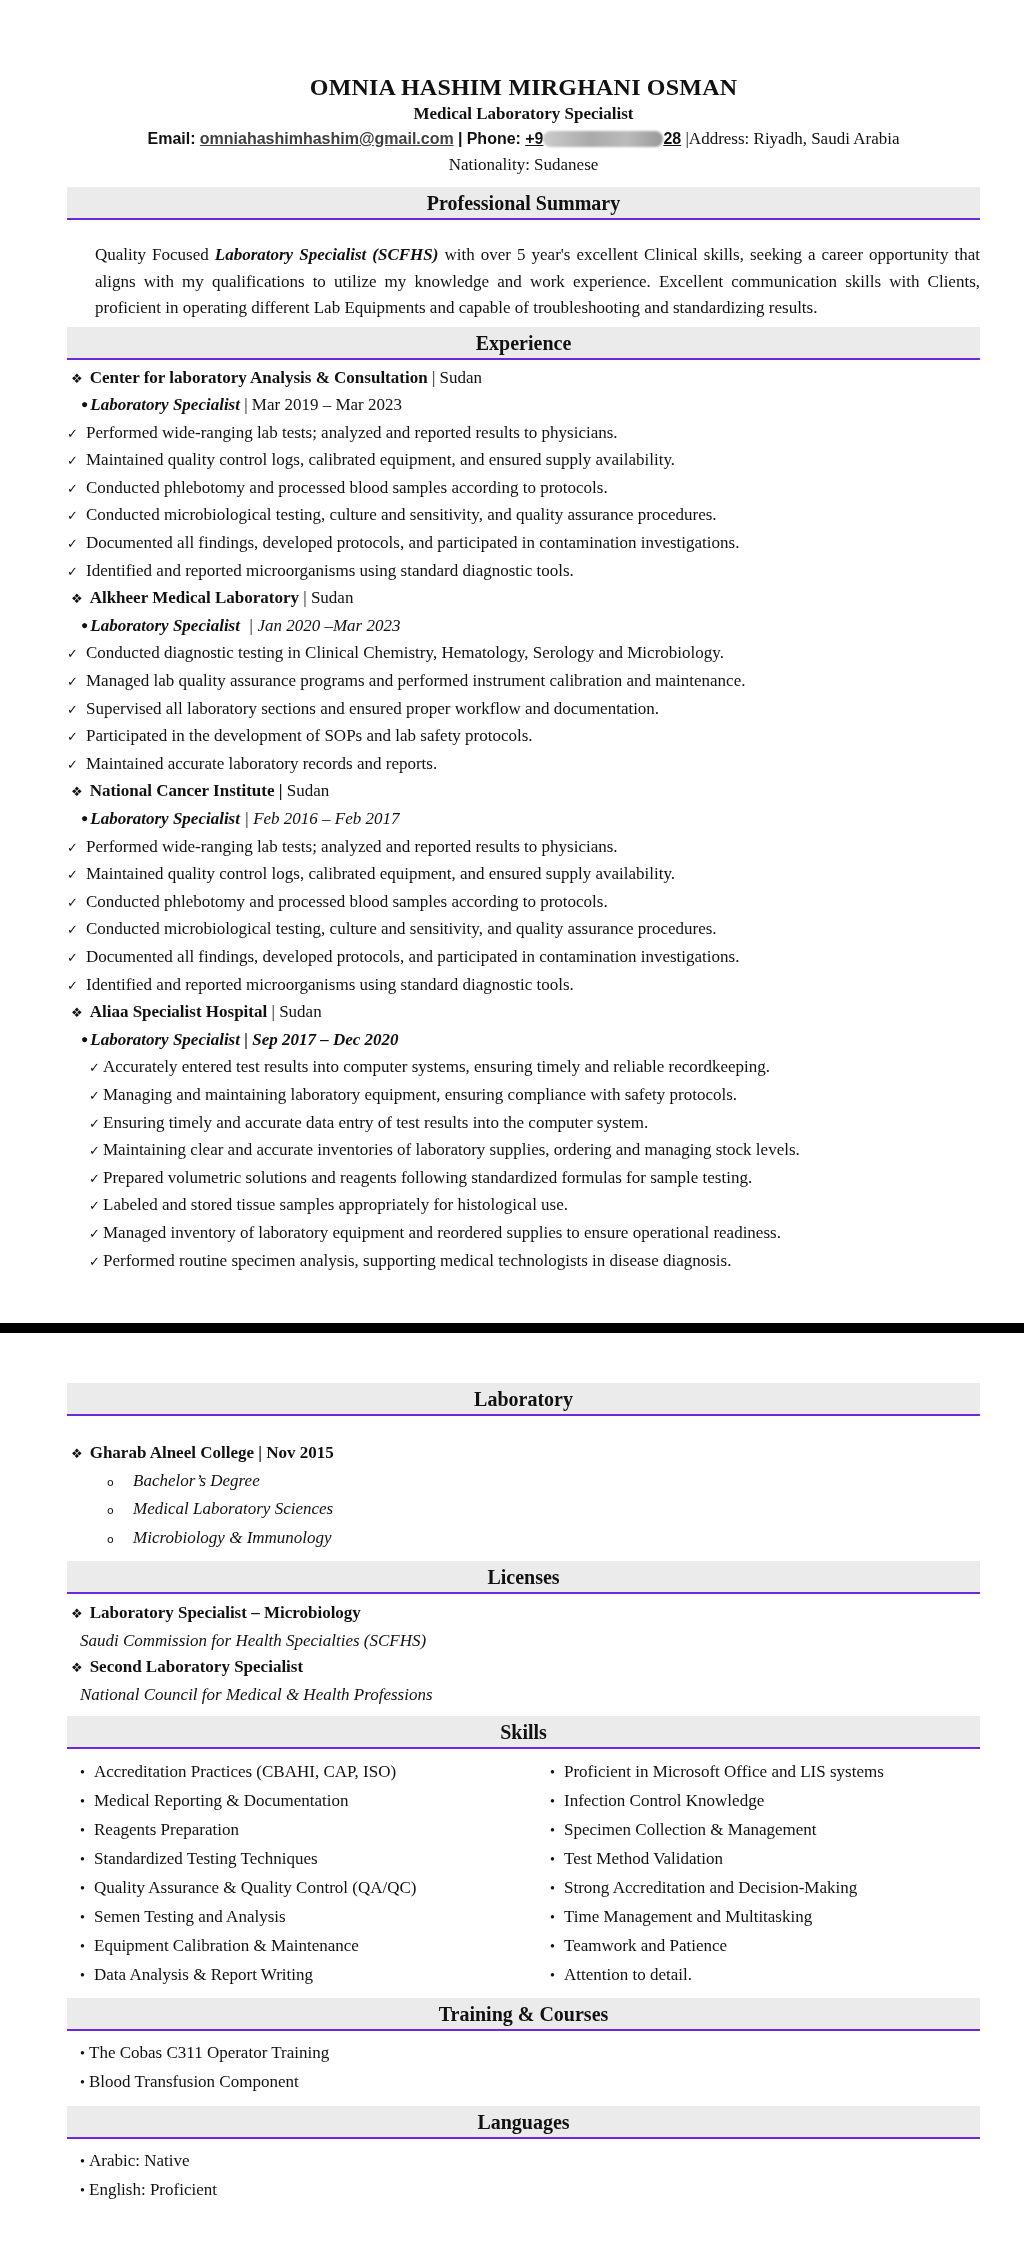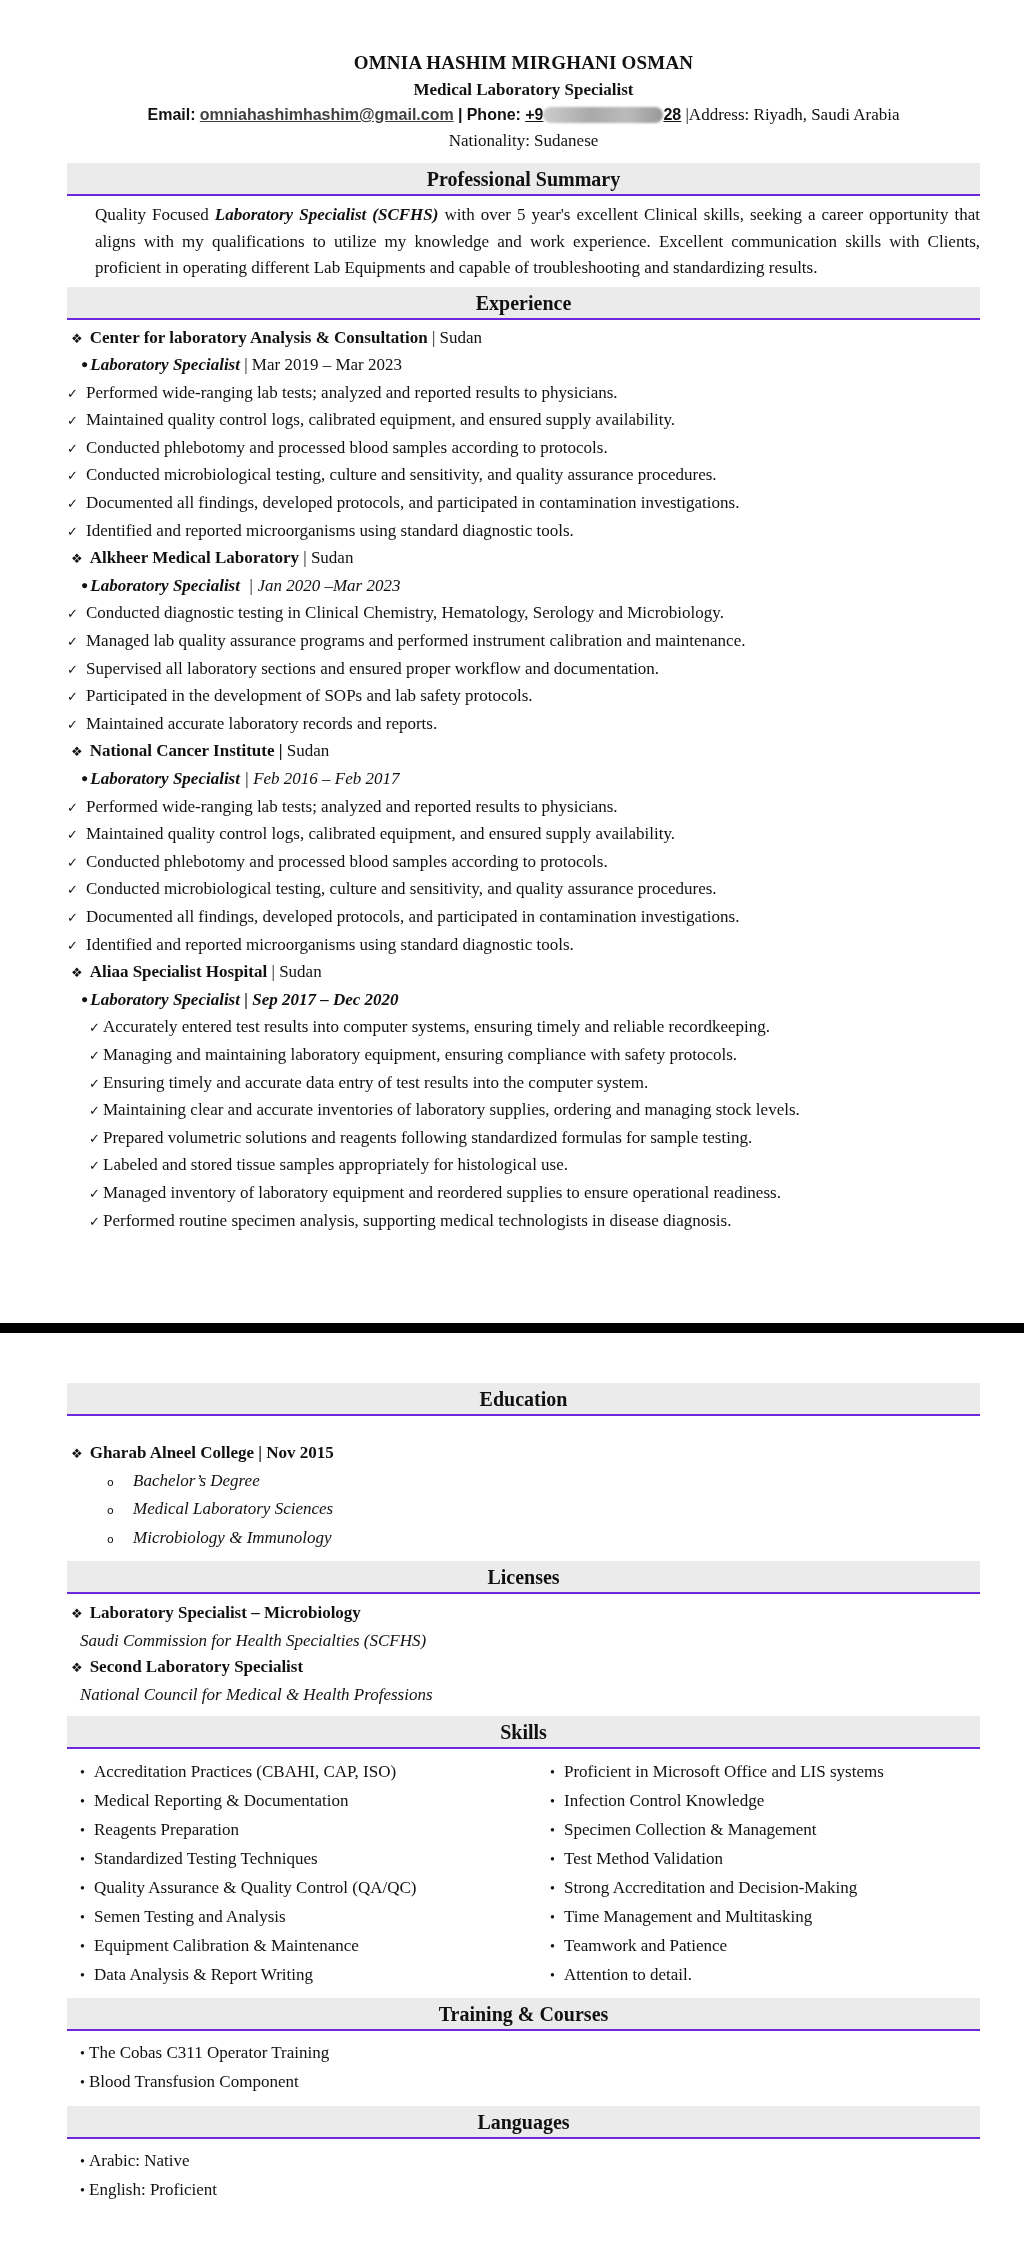--- a/index.html
+++ b/index.html
@@ -9,40 +9,40 @@
   }
   .page { position: absolute; left: 0; width: 1024px; }
   #page1 { top: 0; height: 1323px; }
   #page2 { top: 1333px; height: 930px; }
   .page-break { position: absolute; left: 0; top: 1323px; width: 1024px; height: 10px; background: #000; }
 
   .inner { position: absolute; left: 67px; width: 913px; }
 
   
   .hdr { text-align: center; }
-  .name { font-size: 19px; font-weight: bold; letter-spacing: 0.2px; margin-top: 48px; line-height: 30px; }
+  .name { font-size: 24px; font-weight: bold; letter-spacing: 0.2px; margin-top: 72px; line-height: 30px; }
   .subtitle { font-size: 17px; font-weight: bold; line-height: 24px; }
   .contact { font-size: 17px; line-height: 26px; }
   .contact .lbl { font-family: "Liberation Sans", "DejaVu Sans", sans-serif; font-weight: bold; font-size: 16px; }
   .contact a { color: #404040; text-decoration: underline; }
   .phone-blur {
     display: inline-block; width: 120px; height: 16px; vertical-align: middle;
     background: linear-gradient(90deg, #ccc, #aaa 40%, #bbb 70%, #999);
     border-radius: 8px; filter: blur(1px); position: relative; top: -1px;
   }
   .nat { font-size: 17px; line-height: 26px; }
 
   
   .sec-head {
     background: #ebebeb; border-bottom: 2px solid #6d28d9;
     text-align: center; font-weight: bold; font-size: 20px;
     height: 31px; line-height: 32px; margin-top: 4px;
   }
 
-  .summary { font-size: 17px; line-height: 26.5px; text-align: justify; padding: 6px 0 0 28px; margin-bottom: 5px; }
+  .summary { font-size: 17px; line-height: 26.5px; text-align: justify; padding: 22px 0 0 28px; margin-bottom: 5px; }
 
   .company { font-size: 17px; line-height: 26.6px; margin-left: 4px; }
   .company .diamond { font-size: 13px; margin-right: 7px; display: inline-block; }
   .company b { font-weight: bold; }
   .role { font-size: 17px; line-height: 26.6px; margin-left: 14px; }
   .role .dot { font-size: 12px; position: relative; top: -2px; margin-right: 2px; }
   .role i { font-weight: bold; }
   .check { font-size: 17px; line-height: 26.6px; }
   .check .tick { display: inline-block; width: 19px; font-family: "DejaVu Sans", sans-serif; font-size: 13px; }
   .check.tight { margin-left: 22px; }
@@ -137,21 +137,21 @@
 
     </div>
   </div>
 </div>
 
 <div class="page-break"></div>
 
 <div class="page" id="page2">
   <div class="inner" style="top:46px">
 
-    <div class="sec-head">Education</div>
+    <div class="sec-head">Laboratory</div>
     <div style="padding-top:24px;padding-bottom:4px">
       <div class="company"><span class="diamond">❖</span><b>Gharab Alneel College | Nov 2015</b></div>
       <div class="edu-sub"><span class="circle">o</span><span>Bachelor’s Degree</span></div>
       <div class="edu-sub"><span class="circle">o</span><span>Medical Laboratory Sciences</span></div>
       <div class="edu-sub"><span class="circle">o</span><span>Microbiology &amp; Immunology</span></div>
     </div>
 
     <div class="sec-head">Licenses</div>
     <div style="padding-top:6px;padding-bottom:4px">
       <div class="company"><span class="diamond">❖</span><b>Laboratory Specialist – Microbiology</b></div>

